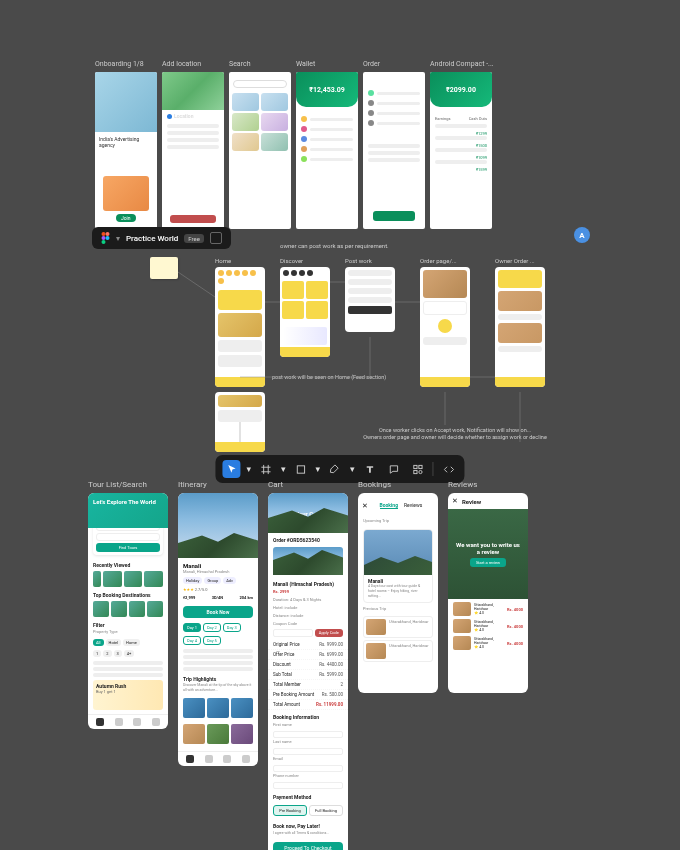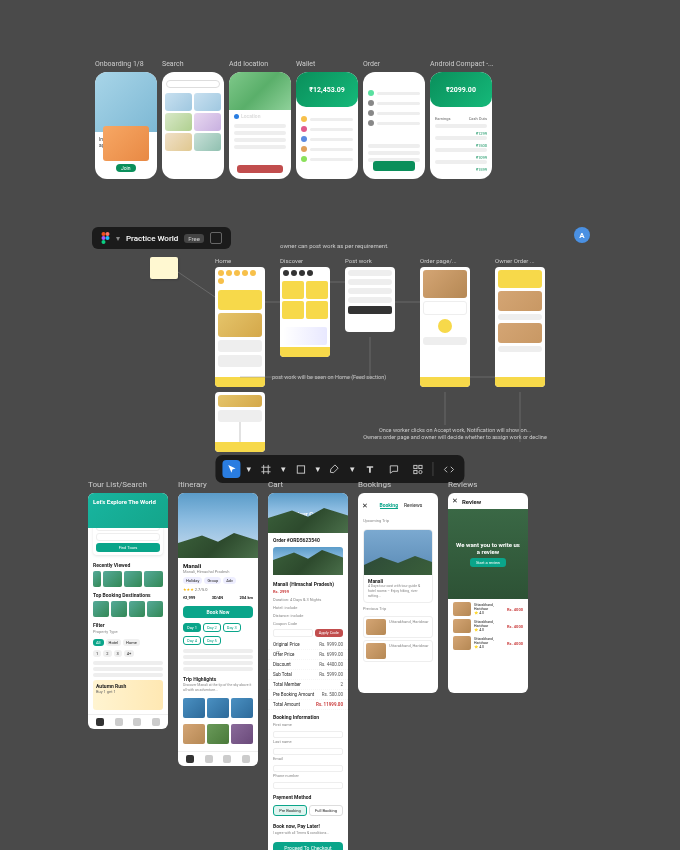--- a/index.html
+++ b/index.html
@@ -24,23 +24,23 @@
   }
   .screen-label {
     font-size: 7px;
     color: #ccc;
     margin-bottom: 4px;
     white-space: nowrap;
   }
   .screen-col { display:flex; flex-direction:column; }
   .phone {
     width: 62px;
-    height: 107px;
+    height: 157px;
     background: #fff;
-    border-radius: 12px;
+    border-radius: 2px;
     overflow: hidden;
     position: relative;
   }
   .phone.green-top::before {
     content:''; position:absolute; top:0; left:0; right:0; height:35px;
     background: linear-gradient(135deg,#0a8f5b,#15b97a); border-radius: 0 0 10px 10px;
   }
   .phone .amt { position:absolute; top:14px; left:0; right:0; text-align:center; color:#fff; font-size:7px; font-weight:700;}
   .phone .lines { position:absolute; top:42px; left:5px; right:5px; }
   .phone .line { height:4px; background:#eee; margin-bottom:3px; border-radius:2px;}
@@ -219,50 +219,50 @@
     <div class="phone">
       <div class="hero"></div>
       <div class="txt">India's Advertising agency</div>
       <div style="position:absolute; bottom:18px; left:8px; right:8px; height:35px; background:linear-gradient(135deg,#f7a764,#e88944); border-radius:3px;"></div>
       <div class="pill" style="position:absolute; bottom:6px; left:20px;">Join</div>
     </div>
   </div>
 
 
   <div class="screen-col">
+    <div class="screen-label">Add location</div>
+    <div class="phone">
+      <div style="height:38px; background:linear-gradient(135deg,#7fc98a,#5aaf6a,#8fd19a);"></div>
+      <div style="padding:3px 5px; font-size:5px; font-weight:700; display:flex; align-items:center; gap:2px;">
+        <span style="width:5px;height:5px;border-radius:50%;background:#2a7de1;"></span>
+        <span>Location</span>
+      </div>
+      <div class="lines" style="top:52px;">
+        <div class="line"></div>
+          <div class="line"></div>
+          <div class="line"></div>
+          <div class="line"></div>
+      </div>
+      <div style="position:absolute;bottom:6px;left:8px;right:8px;height:8px;background:#c14d4d;border-radius:3px;"></div>
+    </div>
+  </div>
+
+  <div class="screen-col">
     <div class="screen-label">Search</div>
     <div class="phone">
       <div style="height:6px;"></div>
       <div style="margin:2px 4px; height:8px; border:1px solid #ddd; border-radius:4px;"></div>
       <div class="grid4">
         <div style="background:linear-gradient(135deg,#c8e0f0,#a0c8e0);"></div>
         <div style="background:linear-gradient(135deg,#c8e0f0,#a0c8e0);"></div>
         <div style="background:linear-gradient(135deg,#d8e8c8,#b0d090);"></div>
         <div style="background:linear-gradient(135deg,#e8d8f0,#c8b0e0);"></div>
         <div style="background:linear-gradient(135deg,#f0e0c8,#e0c890);"></div>
         <div style="background:linear-gradient(135deg,#c8e0d8,#90c0b0);"></div>
       </div>
-    </div>
-  </div>
-
-  <div class="screen-col">
-    <div class="screen-label">Add location</div>
-    <div class="phone">
-      <div style="height:38px; background:linear-gradient(135deg,#7fc98a,#5aaf6a,#8fd19a);"></div>
-      <div style="padding:3px 5px; font-size:5px; font-weight:700; display:flex; align-items:center; gap:2px;">
-        <span style="width:5px;height:5px;border-radius:50%;background:#2a7de1;"></span>
-        <span>Location</span>
-      </div>
-      <div class="lines" style="top:52px;">
-        <div class="line"></div>
-          <div class="line"></div>
-          <div class="line"></div>
-          <div class="line"></div>
-      </div>
-      <div style="position:absolute;bottom:6px;left:8px;right:8px;height:8px;background:#c14d4d;border-radius:3px;"></div>
     </div>
   </div>
 
   <div class="screen-col">
     <div class="screen-label">Wallet</div>
     <div class="phone green-top">
       <div class="amt">₹12,453.09</div>
       <div class="lines" style="top:44px;">
         <div class="bullet-row">
             <div class="bullet"></div>

